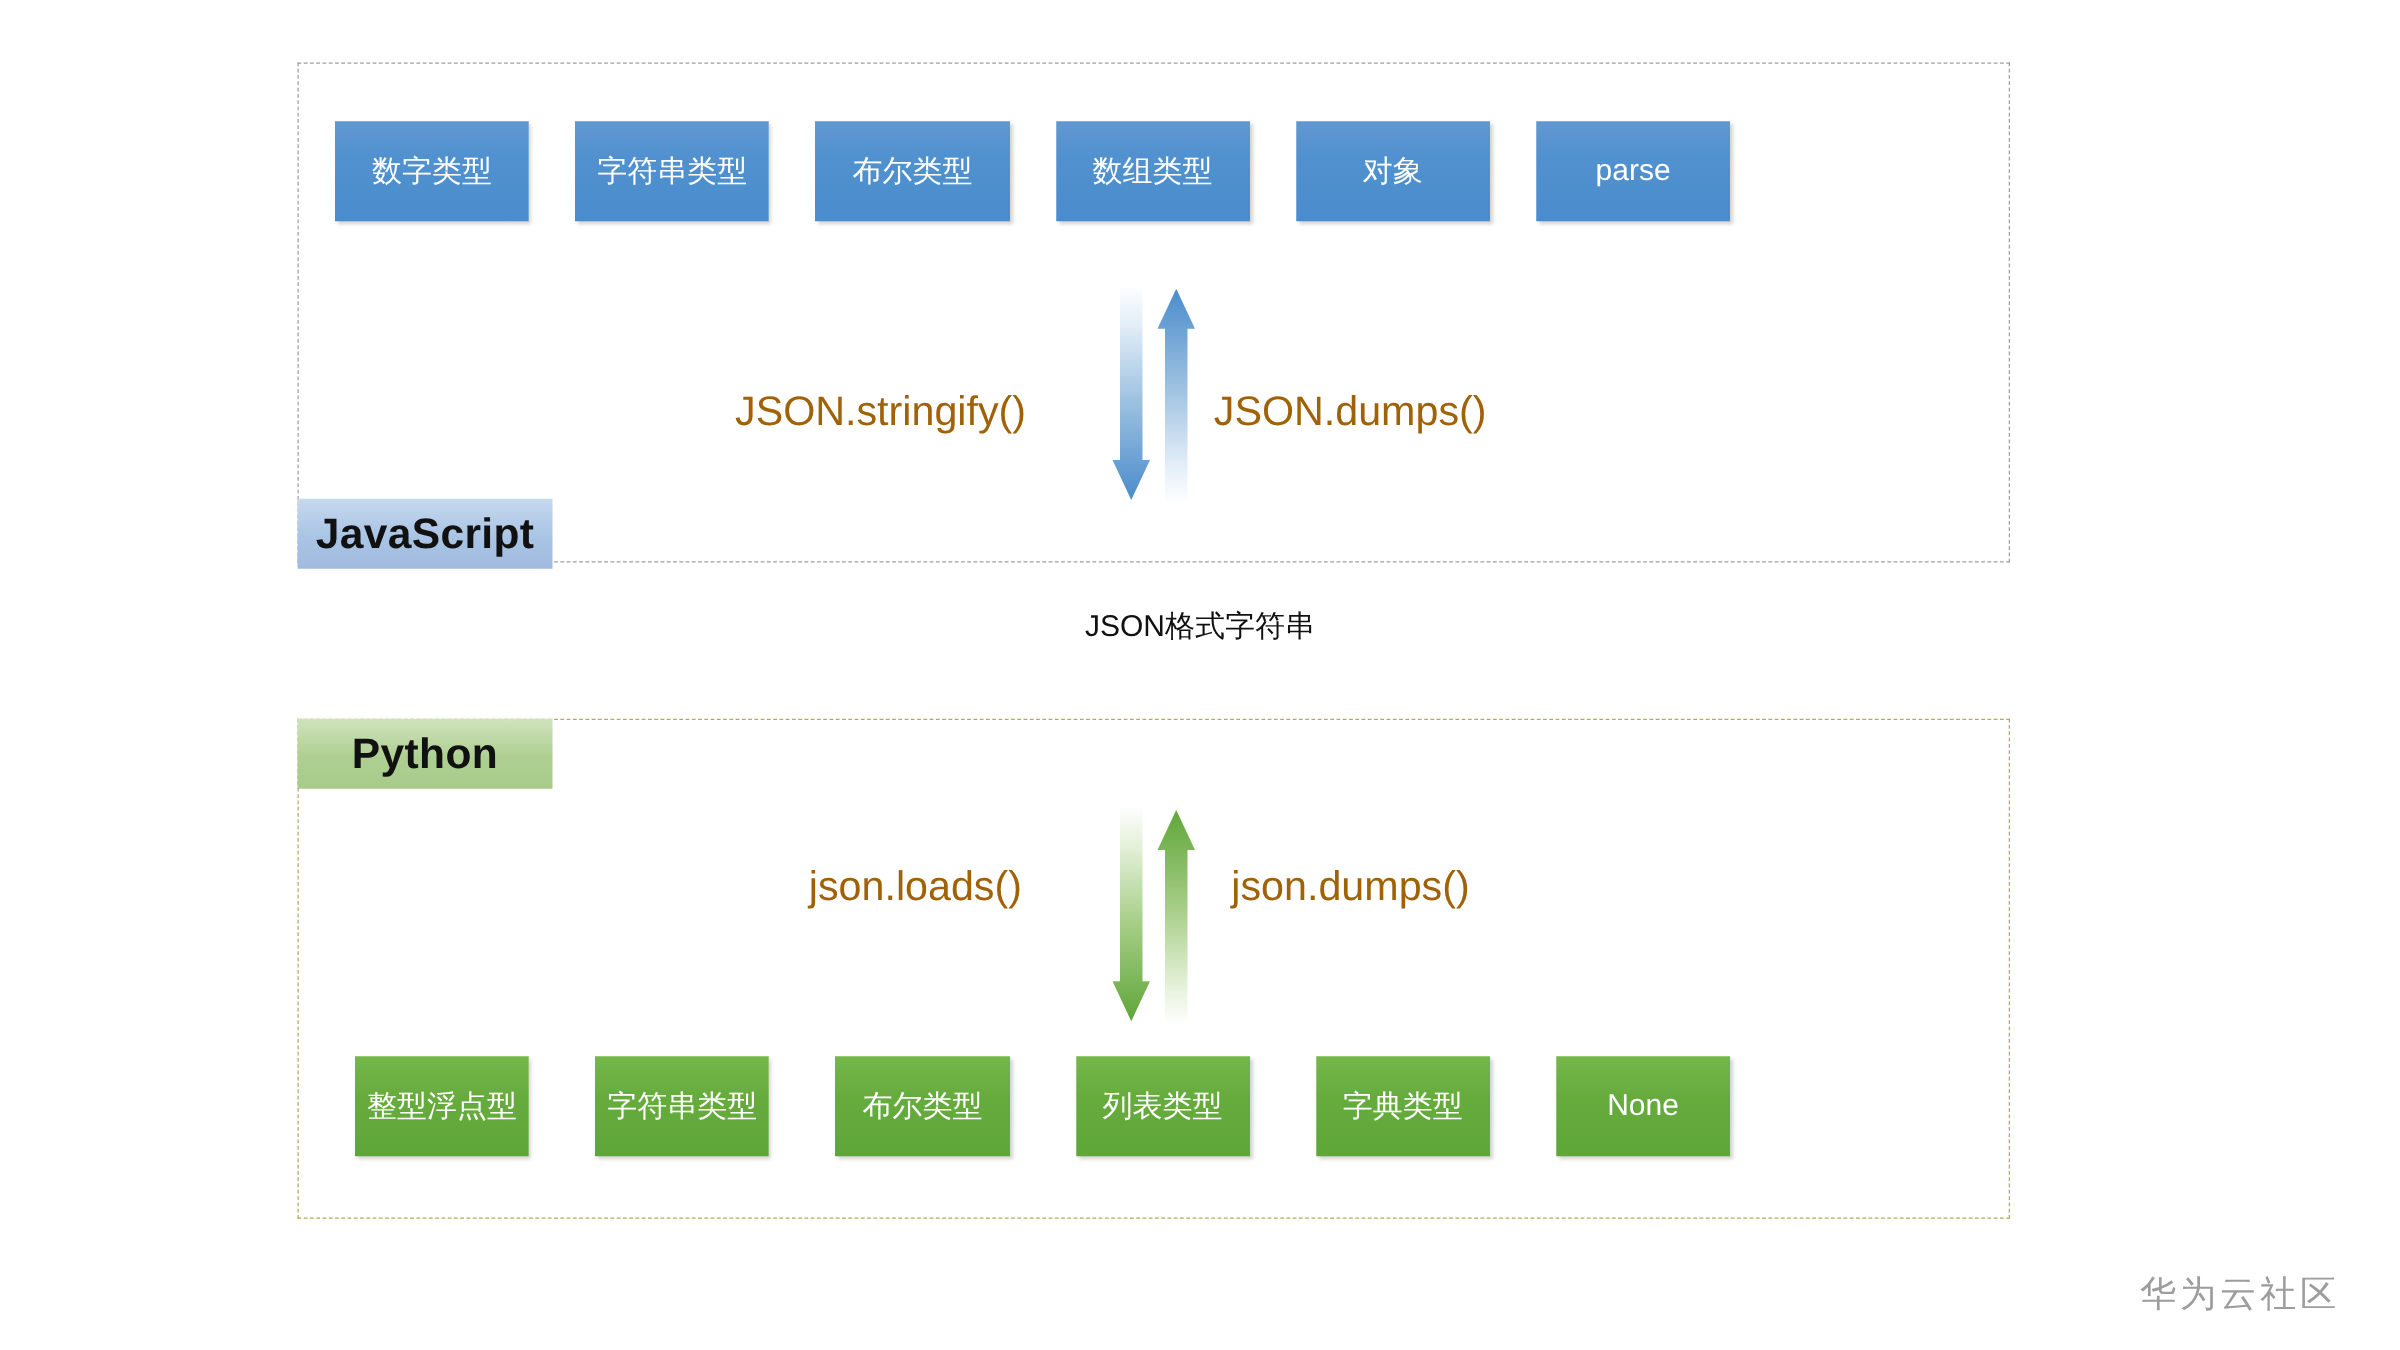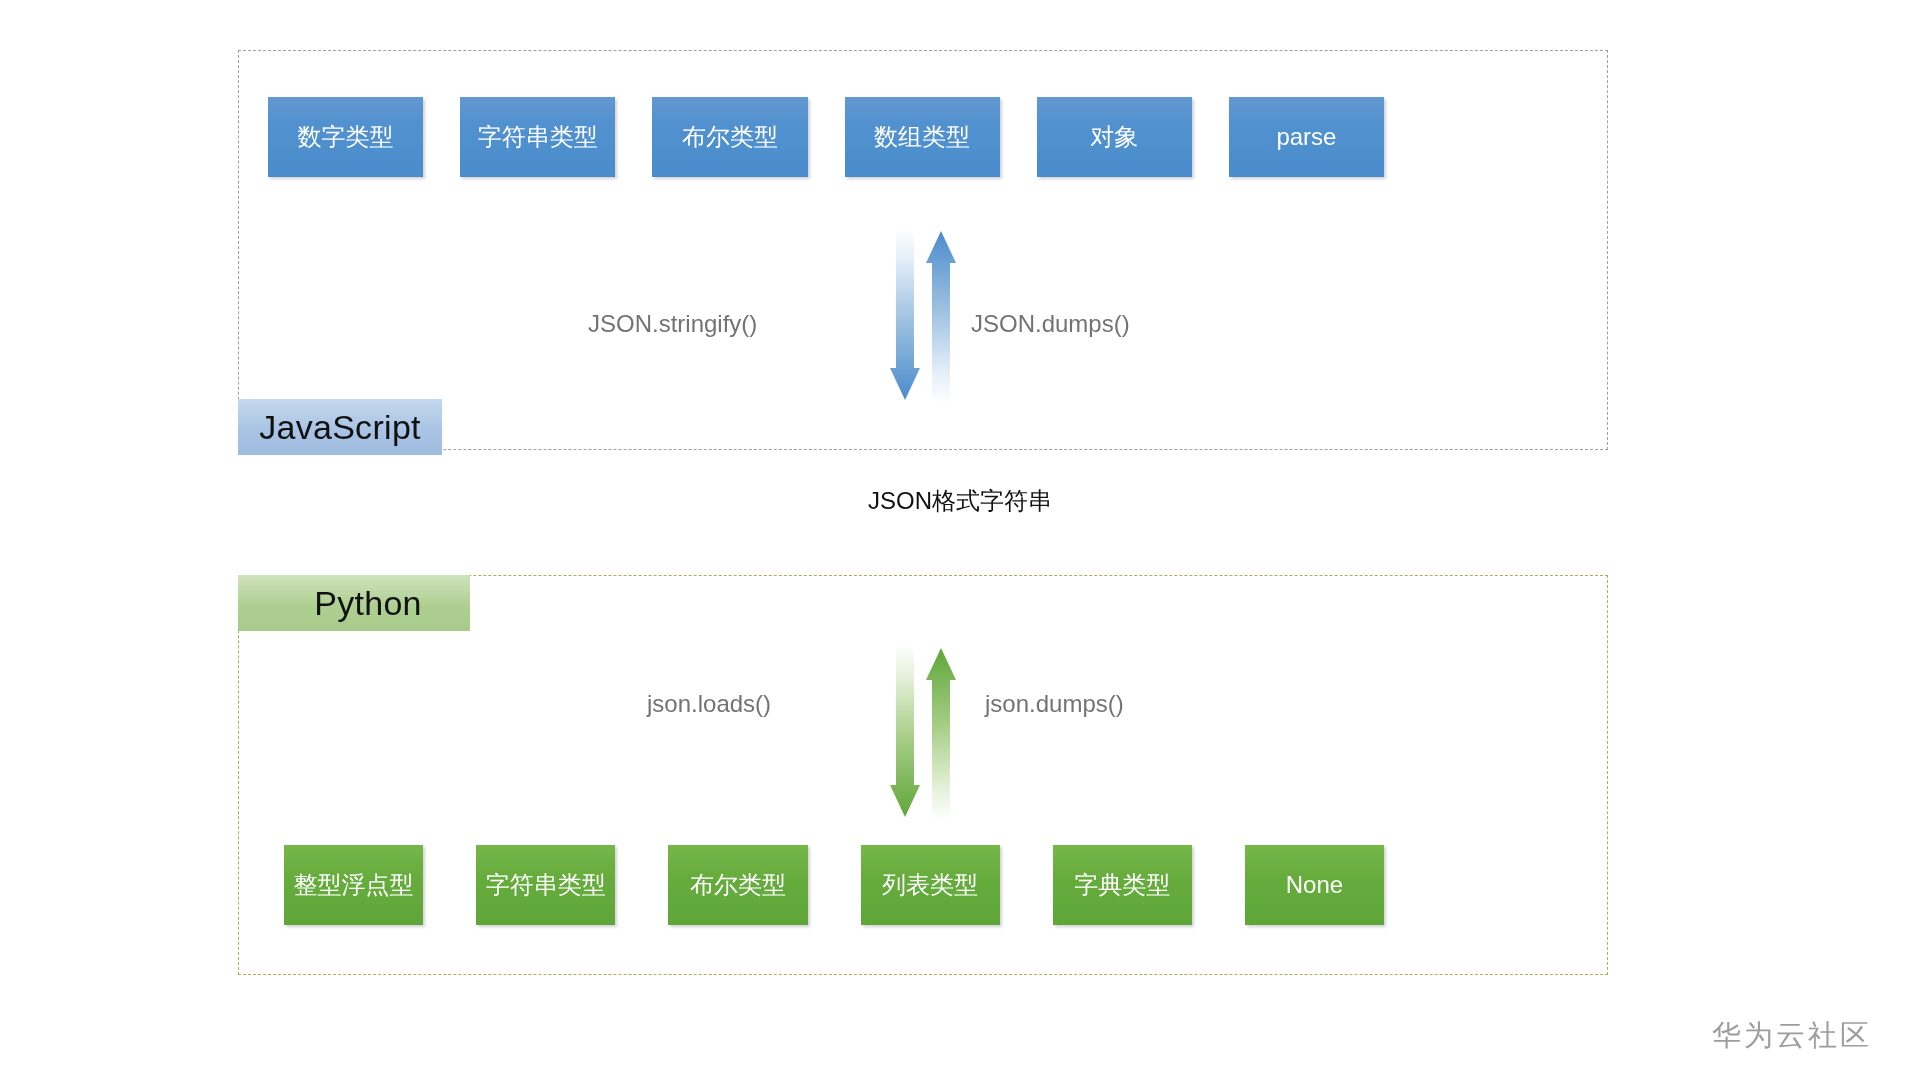--- a/index.html
+++ b/index.html
@@ -40,33 +40,33 @@
   
   .lang-tag {
     position: absolute;
     height: 56px;
     line-height: 56px;
     font-size: 34px;
     color: #111111;
     text-align: center;
     white-space: nowrap;
     letter-spacing: 0.3px;
+    font-weight: bold;
   }
   #js-tag {
     left: 238px;
     top: 399px;
     width: 204px;
     background: linear-gradient(to bottom, #c6d9ee 0%, #a9c4e4 55%, #9fbbdf 100%);
   }
   #py-tag {
     left: 238px;
     top: 575px;
     width: 204px;
     background: linear-gradient(to bottom, #cfe3bd 0%, #aecf91 55%, #a7cb8b 100%);
-    padding-left: 28px;
   }
 
   
   .type-row {
     position: absolute;
     left: 268px;
     width: 1116px;
     height: 80px;
     display: flex;
     gap: 37px;
@@ -99,22 +99,22 @@
     width: 66px;
     height: 175px;
   }
   #js-arrows { left: 890px; top: 228px; }
   #py-arrows { left: 890px; top: 645px; }
   .arrow-svg { display: block; width: 66px; height: 175px; }
 
   
   .method-label {
     position: absolute;
-    font-size: 24px;
-    color: #737373;
+    font-size: 33px;
+    color: #a16207;
     white-space: nowrap;
   }
   #lbl-stringify { left: 588px; top: 310px; }
   #lbl-parse     { left: 971px; top: 310px; }
   #lbl-loads     { left: 647px; top: 690px; }
   #lbl-dumps     { left: 985px; top: 690px; }
 
   
   #json-caption {
     position: absolute;

